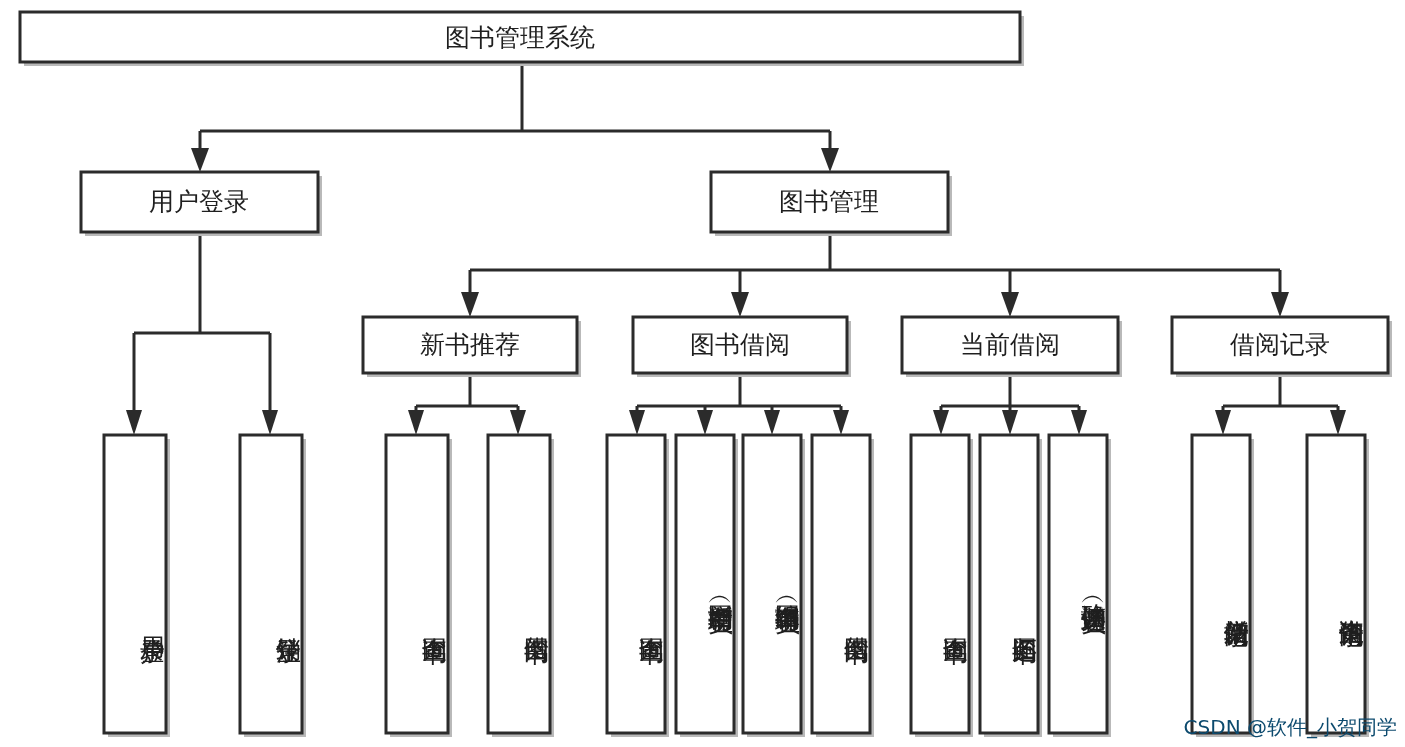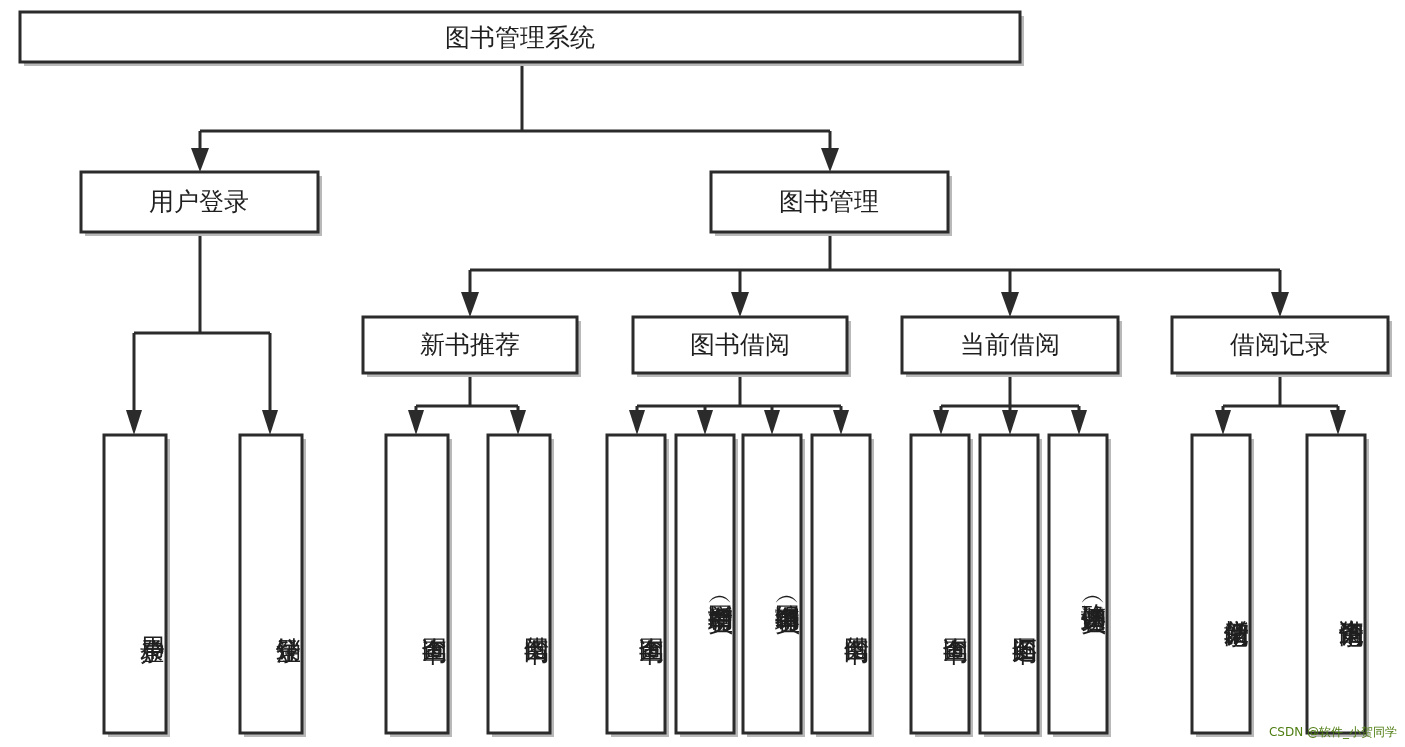--- a/index.html
+++ b/index.html
@@ -66,22 +66,22 @@
     color: #1f1f1f;
     letter-spacing: 1px;
     white-space: nowrap;
     pointer-events: none;
   }
   #watermark {
     position: absolute;
     right: 8px;
     bottom: 6px;
     font-family: "DejaVu Sans", "Liberation Sans", sans-serif;
-    font-size: 12px;
-    color: #4d7c0f;
+    font-size: 20px;
+    color: #0c4a6e;
     white-space: nowrap;
   }
 </style>
 </head>
 <body>
 
 <div id="diagram-root">
 
   <svg id="flow" viewBox="0 0 1405 747">
 

